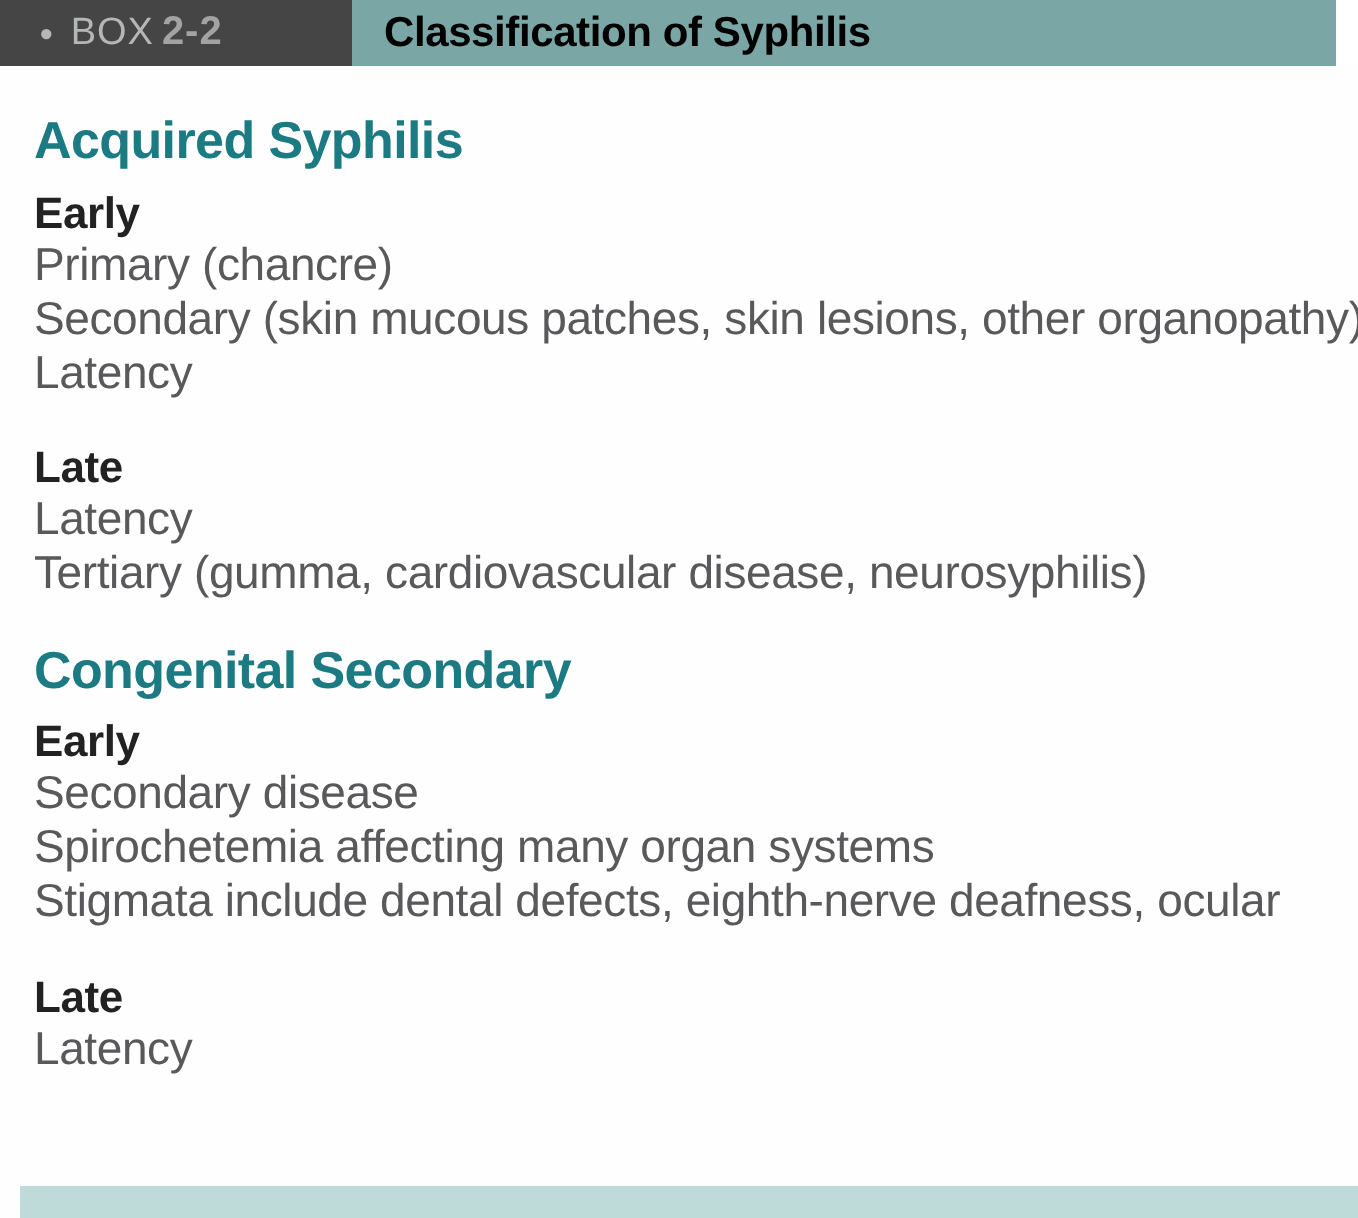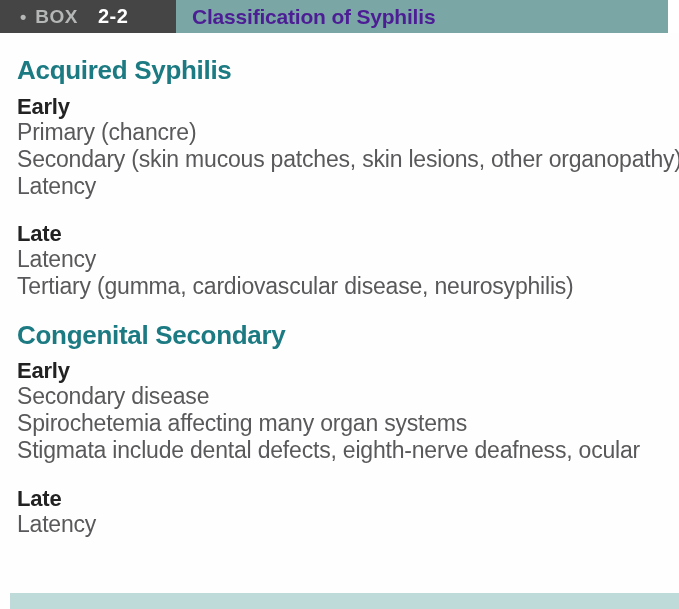--- a/index.html
+++ b/index.html
@@ -30,33 +30,33 @@
     display:flex;align-items:center;
     padding-left:20px;
     white-space:nowrap;
   }
   .box-chip .bullet{
     color:var(--box-label-gray,#b5b6b6);
     font-size:18px;font-weight:bold;margin-right:9px;line-height:1;
   }
   .box-chip .box-word{
     color:var(--box-label-gray,#b5b6b6);
-    font-size:19px;font-weight:bold;letter-spacing:0.5px;margin-right:20px;
+    font-size:19px;font-weight:normal;letter-spacing:0.5px;margin-right:4px;
   }
   .box-chip .box-num{
-    color:#ffffff;font-size:20px;font-weight:bold;letter-spacing:0.5px;
+    color:#a3a3a3;font-size:20px;font-weight:bold;letter-spacing:0.5px;
   }
   .title-bar{
     background:var(--header-teal,#7aa7a5);
     flex:0 0 492px;width:492px;
     display:flex;align-items:center;
     padding-left:16px;
   }
   .title-bar .title{
-    color:#4c1d95;font-size:21px;font-weight:bold;letter-spacing:-0.2px;text-align:right;
+    color:#000000;font-size:21px;font-weight:bold;letter-spacing:-0.2px;text-align:right;
   }
   .header-right-gap{flex:1;background:#ffffff;}
   
   .content{
     padding:0 8px 0 17px;
   }
   .section-heading{
     color:var(--heading-teal,#1b7a82);
     font-size:26px;font-weight:bold;line-height:28px;letter-spacing:-0.3px;
   }

